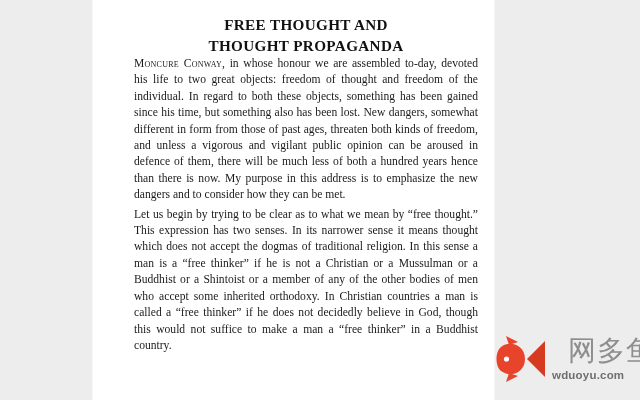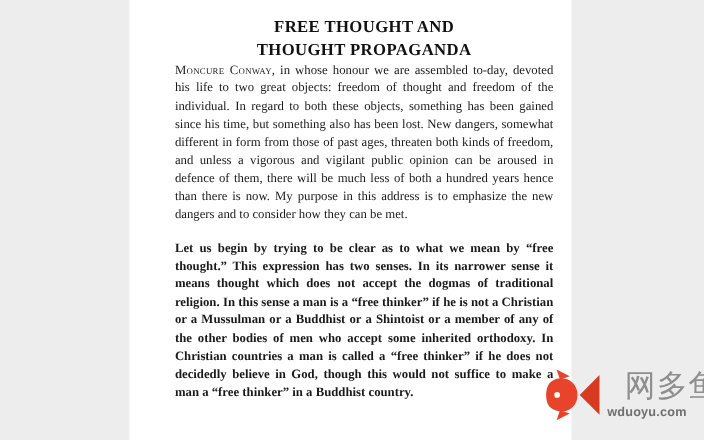--- a/index.html
+++ b/index.html
@@ -13,21 +13,21 @@
 
   #viewport {
     position:relative;
     width:640px; height:400px;
     background:#ededed;
   }
 
   
   #page-sheet {
     position:absolute;
-    left:118px; top:0;
+    left:93px; top:0;
     width:401px; height:400px;
     background:#ffffff;
     box-shadow:0 0 0 1px #f6f6f6;
   }
 
   
   #text-column {
     position:absolute;
     left:41px; top:0;
     width:344px;
@@ -48,21 +48,21 @@
   .body-par {
     text-align:justify;
     text-justify:inter-word;
     font-family:"Liberation Serif", serif;
     font-size:11.6px;
     line-height:16.4px;
     color:#1a1a1a;
     hyphens:none;
   }
   #par-1 { }
-  #par-2 { margin-top:14px;font-weight:bold; }
+  #par-2 { margin-top:3px; }
 
   .smallcaps {
     font-variant:small-caps;
     letter-spacing:0.25px;
   }
 
   
   #watermark {
     position:absolute;
     left:494px; top:328px;

